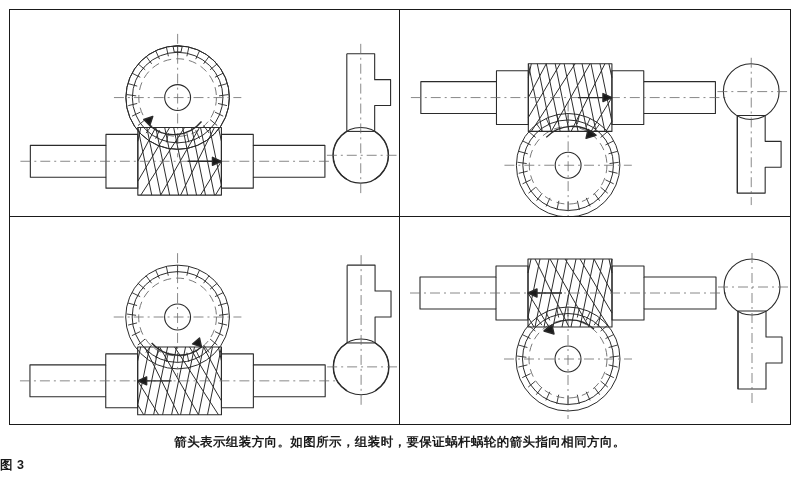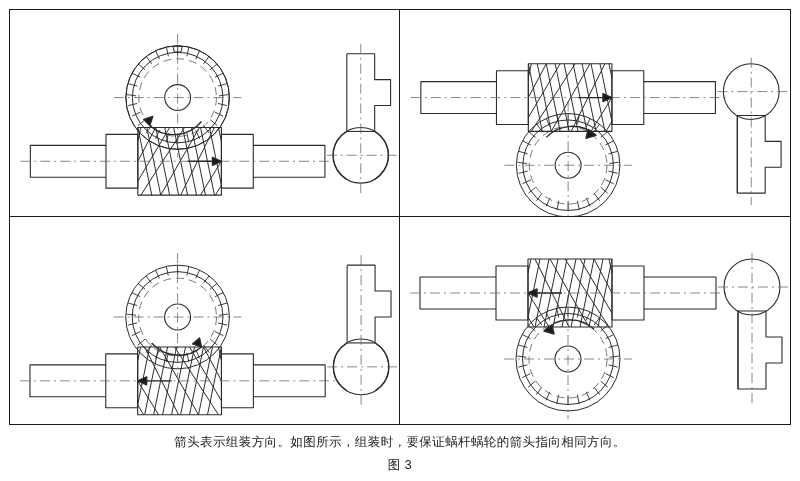--- a/index.html
+++ b/index.html
@@ -13,20 +13,21 @@
     font-family: "Liberation Sans", sans-serif;
     color: #1a1a1a;
     position: relative;
     overflow: hidden;
   }
   #figure-root {
     position: relative;
     width: 800px;
     height: 481px;
     box-sizing: border-box;
+    font-weight: bold;
   }
   .panel-grid {
     position: absolute;
     left: 9px;
     top: 9px;
     width: 782px;
     height: 416px;
     display: grid;
     grid-template-columns: 1fr 1fr;
     grid-template-rows: 1fr 1fr;
@@ -57,21 +58,21 @@
     text-align: center;
     font-size: 12.5px;
     line-height: 20px;
     letter-spacing: 0.4px;
   }
   .fig-label {
     position: absolute;
     left: 0;
     top: 456px;
     width: 800px;
-    text-align: center;
+    text-align: left;
     font-size: 12.5px;
     line-height: 18px;
     letter-spacing: 0.5px;
   }
 </style>
 </head>
 <body>
 
 <div id="figure-root">
 

